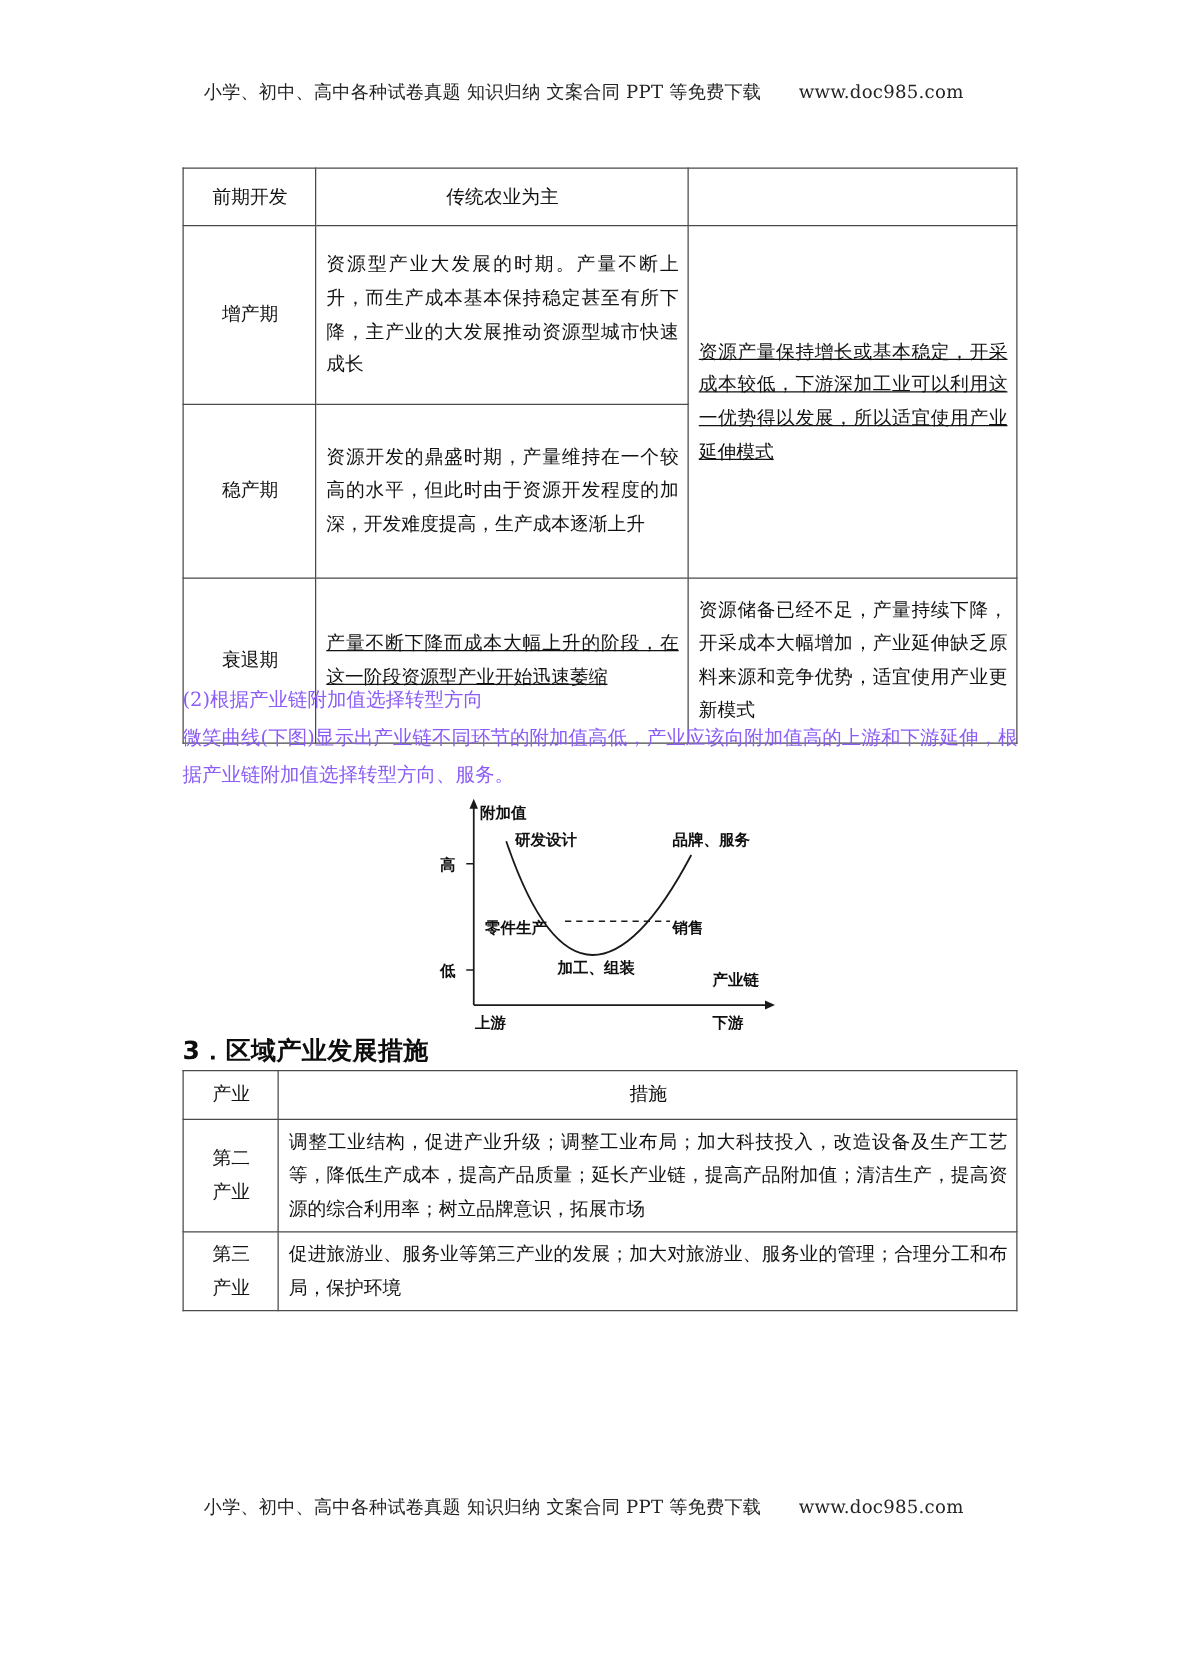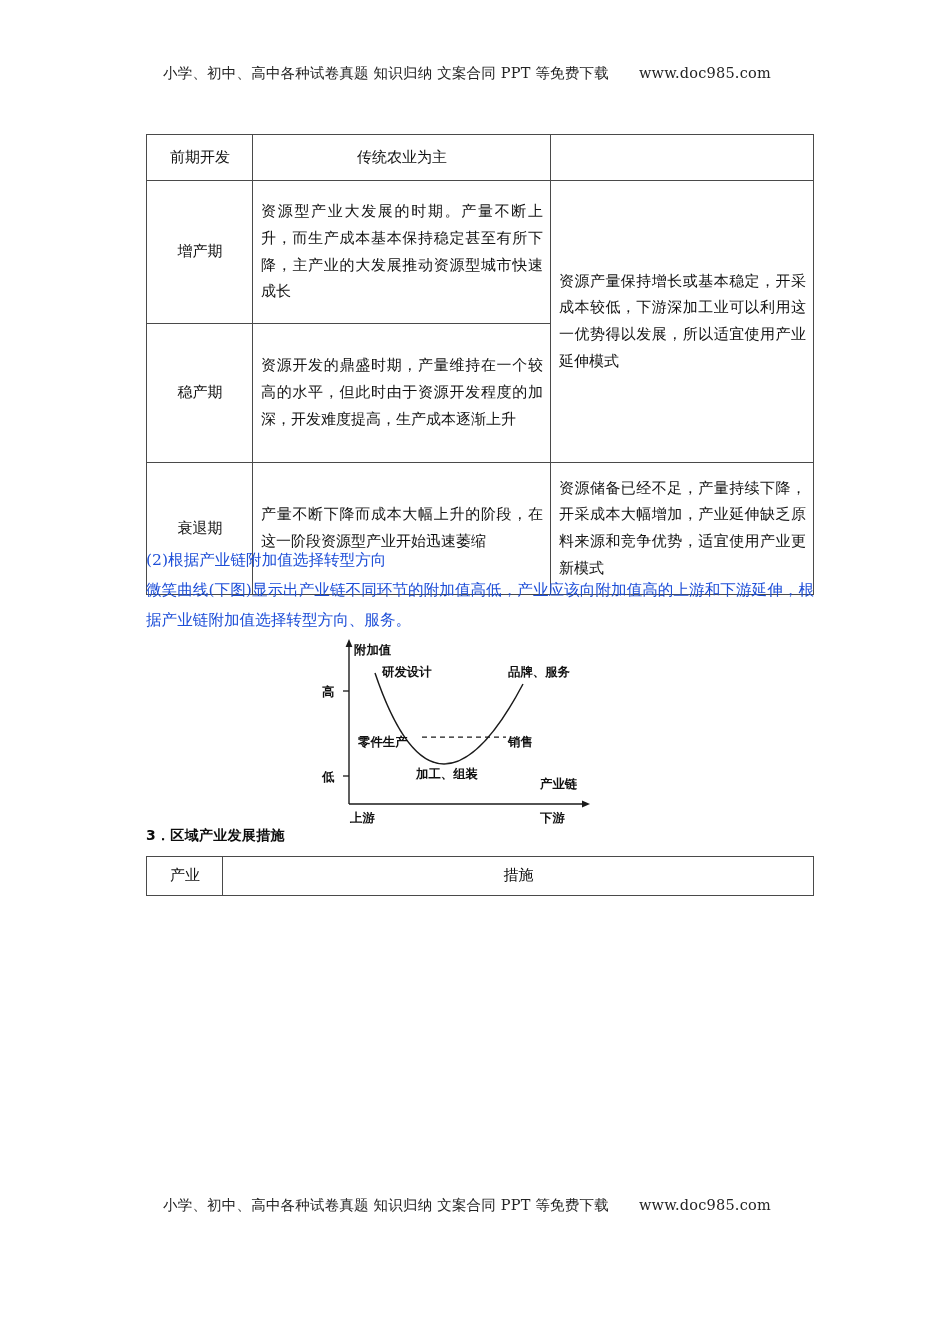--- a/index.html
+++ b/index.html
@@ -69,74 +69,75 @@
   td.body-cell {
     text-align: justify;
     text-justify: inter-ideograph;
     vertical-align: top;
     padding-top: 6px;
   }
   td.mid-body {
     text-align: justify;
     text-justify: inter-ideograph;
     vertical-align: middle;
+    text-decoration: underline;
   }
 
   
   #table-stage {
     left: 146px;
     top: 134px;
     width: 667px;
   }
   #table-stage col.c1 { width: 106px; }
   #table-stage col.c2 { width: 298px; }
   #table-stage col.c3 { width: 263px; }
 
   
   .para {
     position: absolute;
     font-size: 15.6px;
     line-height: 1.92;
-    color: #1d4ed8;
+    color: #8b5cf6;
     text-align: justify;
     text-justify: inter-ideograph;
   }
   #para-2 {
     left: 146px;
     top: 546px;
     width: 668px;
   }
   #para-2 .l1 { text-indent: 0; }
 
   
   .sec-head {
     position: absolute;
     left: 146px;
     top: 827px;
     font-family: "DejaVu Sans", "Liberation Sans", sans-serif;
     font-weight: bold;
-    font-size: 14px;
+    font-size: 20px;
     color: #0d0d0d;
     letter-spacing: 0.3px;
   }
 
   
   #table-measures {
     left: 146px;
     top: 856px;
     width: 667px;
   }
   #table-measures col.m1 { width: 76px; }
   #table-measures col.m2 { width: 591px; }
   #table-measures td { line-height: 1.80; margin-left: 16px; }
 
   
   #smile-figure {
     position: absolute;
-    left: 312px;
+    left: 342px;
     top: 636px;
     width: 320px;
     height: 188px;
   }
   #smile-figure svg {
     display: block;
     width: 320px;
     height: 188px;
   }
   .fig-label {
@@ -239,20 +240,34 @@
   <table class="doc-table" id="table-measures">
     <colgroup>
         <col class="m1">
         <col class="m2">
       </colgroup>
     <tbody>
       <tr>
         <td class="ctr" style="height:31px">产业</td>
         <td class="ctr">措施</td>
       </tr>
+      <tr>
+        <td class="ctr" style="height:82px">
+          <div>第二</div>
+          <div>产业</div>
+        </td>
+        <td class="body-cell">调整工业结构，促进产业升级；调整工业布局；加大科技投入，改造设备及生产工艺等，降低生产成本，提高产品质量；延长产业链，提高产品附加值；清洁生产，提高资源的综合利用率；树立品牌意识，拓展市场</td>
+      </tr>
+      <tr>
+        <td class="ctr" style="height:55px">
+          <div>第三</div>
+          <div>产业</div>
+        </td>
+        <td class="body-cell">促进旅游业、服务业等第三产业的发展；加大对旅游业、服务业的管理；合理分工和布局，保护环境</td>
+      </tr>
     </tbody>
   </table>
 
   <div class="running-foot">
     <span>小学、初中、高中各种试卷真题 知识归纳 文案合同 PPT 等免费下载</span><span class="url">www.doc985.com</span>
   </div>
 
 </div>
 
 </body></html>

